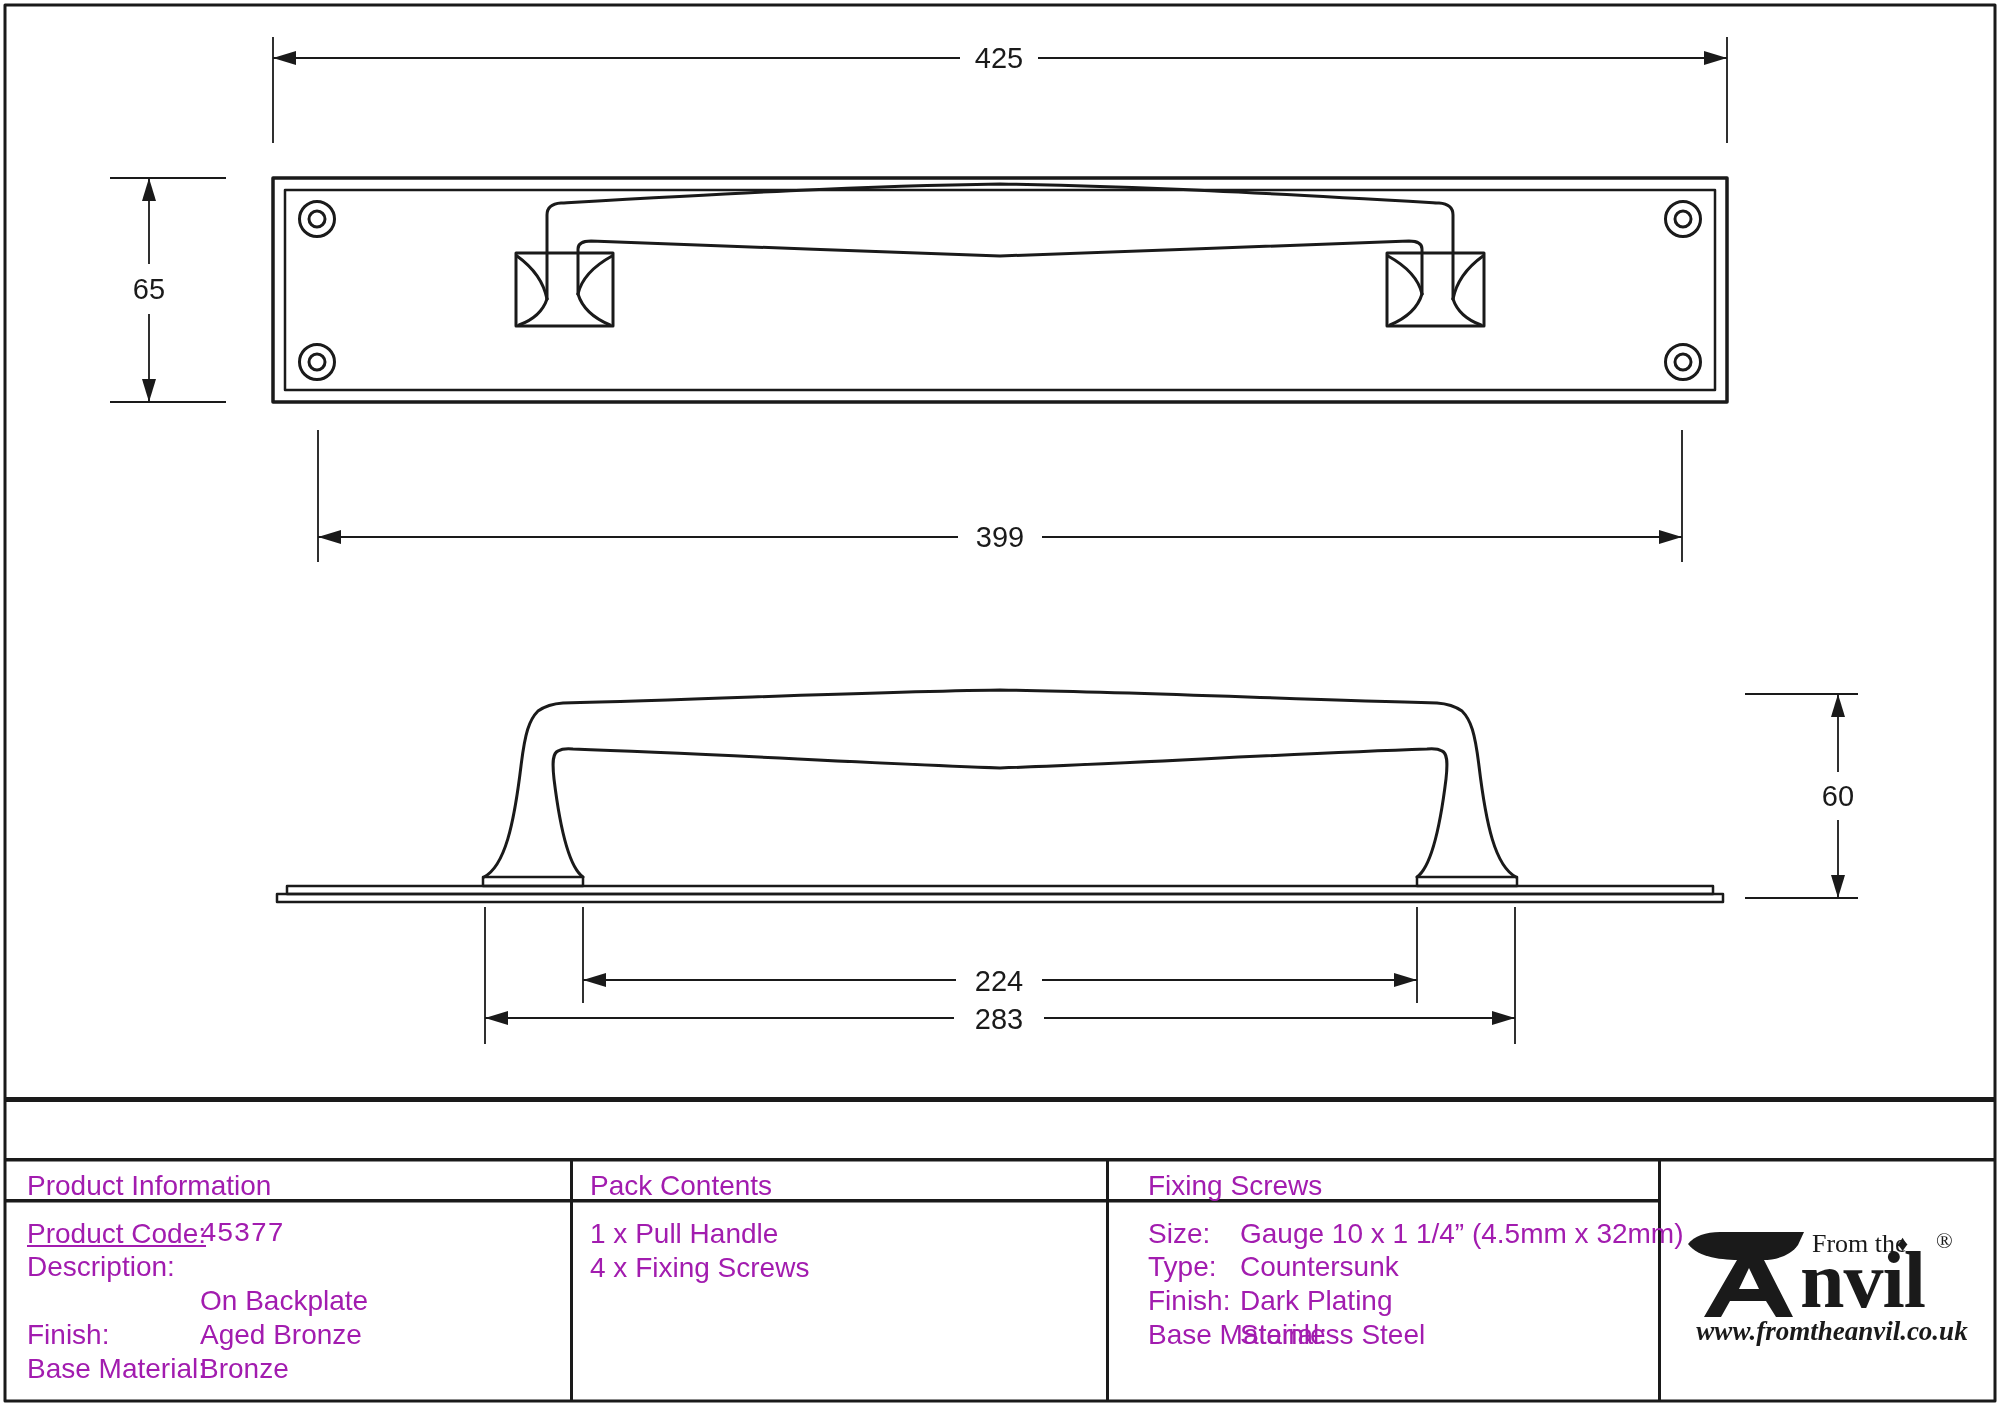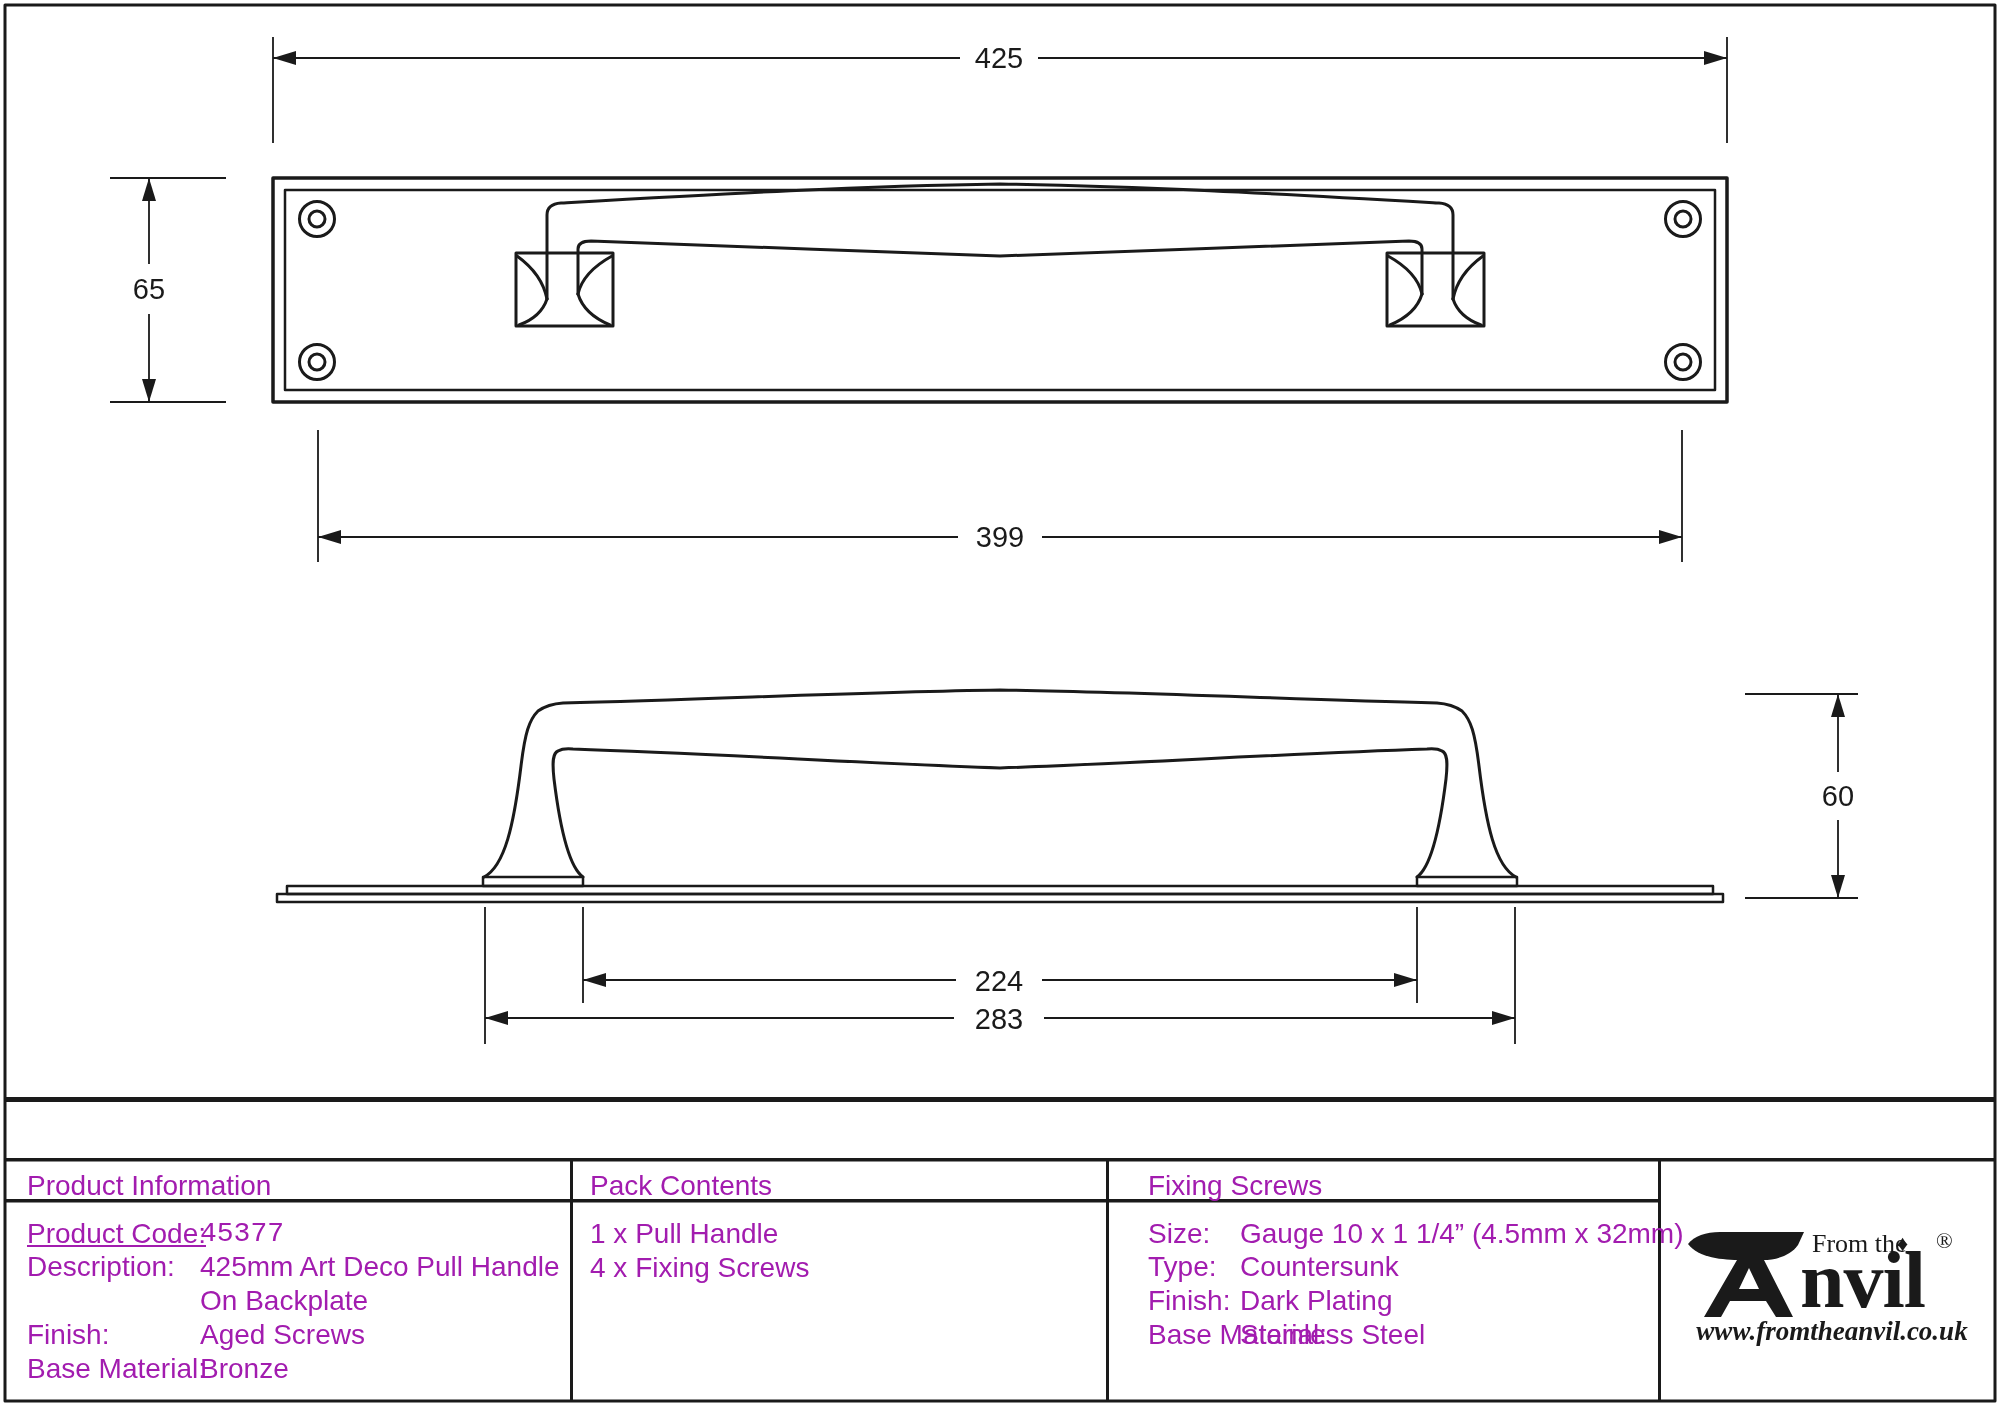--- a/index.html
+++ b/index.html
@@ -155,24 +155,23 @@
   </svg>
 
 
   <div class="txt" style="left:27px;   top:1169px;">Product Information</div>
   <div class="txt" style="left:590px;  top:1169px;">Pack Contents</div>
   <div class="txt" style="left:1148px; top:1169px;">Fixing Screws</div>
 
   <div class="txt" style="left:27px;  top:1217px;text-decoration:underline;">Product Code:</div>
   <div class="txt" style="left:200px; top:1217px;font-family:Liberation Mono, monospace;">45377</div>
   <div class="txt" style="left:27px;  top:1250px;">Description:</div>
-  <div class="txt" style="left:200px; top:1250px;">425mm Art Deco Pull Handle</div>
   <div class="txt" style="left:200px; top:1284px;">On Backplate</div>
   <div class="txt" style="left:27px;  top:1318px;">Finish:</div>
-  <div class="txt" style="left:200px; top:1318px;">Aged Screws</div>
+  <div class="txt" style="left:200px; top:1318px;">Aged Bronze</div>
   <div class="txt" style="left:27px;  top:1352px;">Base Material:</div>
   <div class="txt" style="left:200px; top:1352px;">Bronze</div>
 
   <div class="txt" style="left:590px; top:1217px;">1 x Pull Handle</div>
   <div class="txt" style="left:590px; top:1251px;">4 x Fixing Screws</div>
 
   <div class="txt" style="left:1148px; top:1217px;">Size:</div>
   <div class="txt" style="left:1240px; top:1217px;">Gauge 10 x 1 1/4” (4.5mm x 32mm)</div>
   <div class="txt" style="left:1148px; top:1250px;">Type:</div>
   <div class="txt" style="left:1240px; top:1250px;">Countersunk</div>

